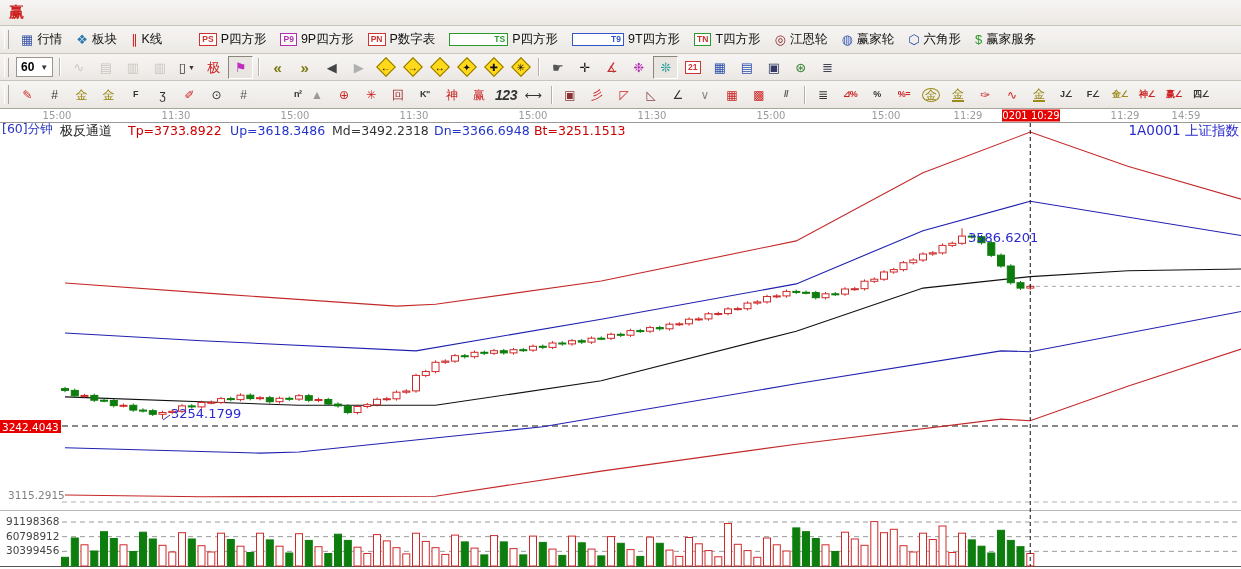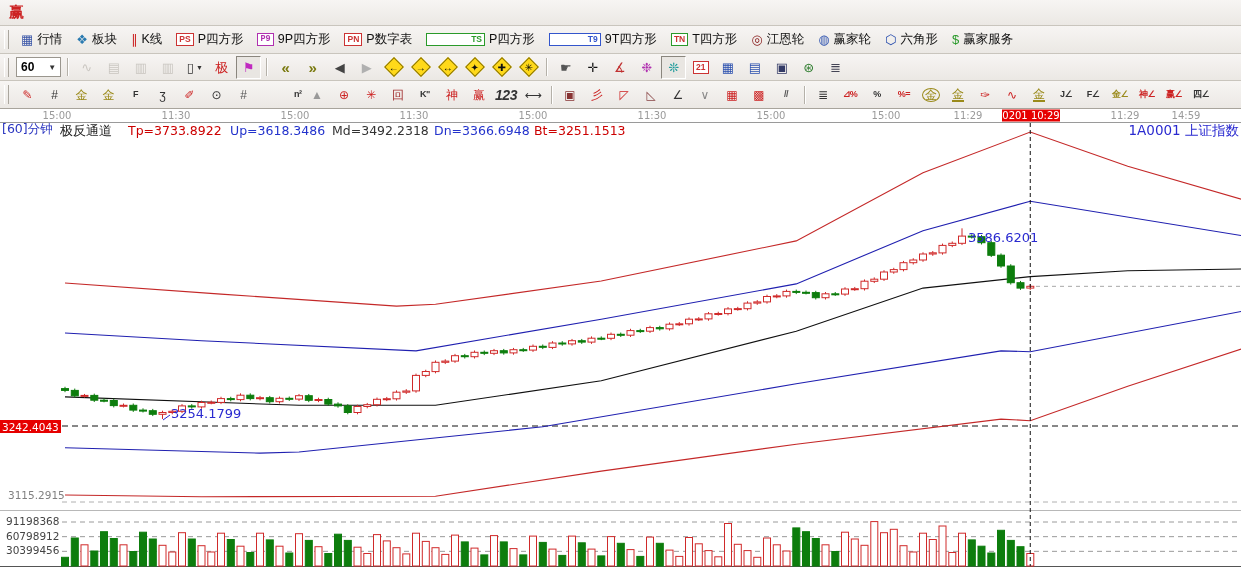--- a/index.html
+++ b/index.html
@@ -22,21 +22,21 @@
   .tbtn.disabled{opacity:.45}
   .tbtn .g{line-height:1}
   .tbtn.textg .g{font-size:9px;font-weight:bold;letter-spacing:-.5px}
   .tbtn.circled .g{border:1px solid;border-radius:50%;padding:0 2px;font-size:9.5px}
   .tbtn.underline .g{border-bottom:2px solid;font-size:10.5px}
   .tbtn.big .g{font-size:15px;font-weight:bold}
   .dd{font-size:7px;color:#333;margin-left:2px}
   .sep{width:1px;height:18px;background:#b5b1a9;border-right:1px solid #fff;margin:0 4px}
   .grip{width:3px;height:19px;border-left:1px solid #fff;border-right:1px solid #aaa69e;margin:0 5px 0 2px}
   .select-box{display:flex;align-items:center;border:1px solid #9a968e;background:#fff;height:18px;
-              padding:0 4px;font-size:12px;font-weight:bold;gap:14px;margin:0 2px}
+              padding:0 4px;font-size:12px;font-weight:bold;gap:6px;margin:0 2px}
   .select-box .arr{font-size:8px;color:#333}
   .diamond::before{content:"";position:absolute;left:50%;top:50%;width:12px;height:12px;
                    transform:translate(-50%,-50%) rotate(45deg);background:#ffd91a;border:1px solid #8a7400}
   .diamond b{position:relative;font-size:10px;color:#111;font-weight:bold}
   #chart-region{position:relative;width:1241px;height:461px;background:#fff}
   svg text{font-family:"DejaVu Sans","Liberation Sans",sans-serif}
 </style>
 </head>
 <body>
 
@@ -53,25 +53,25 @@
       </div>
       <div class="tb2-item">
         <span class="glyph" style="color: rgb(42, 122, 176);">❖</span>
         <span>板块</span>
       </div>
       <div class="tb2-item">
         <span class="glyph" style="color: rgb(204, 34, 34);">∥</span>
         <span>K线</span>
       </div>
       <div class="tb2-item">
-        <span class="chip" style="border-color: rgb(204, 51, 51); color: rgb(204, 51, 51);">PS</span>
+        <span class="chip" style="border-color: rgb(204, 51, 51); color: rgb(204, 51, 51); margin-left: 23px;">PS</span>
         <span>P四方形</span>
       </div>
       <div class="tb2-item">
-        <span class="chip" style="border-color: rgb(176, 48, 176); color: rgb(176, 48, 176); font-family: Liberation Mono, monospace;">P9</span>
+        <span class="chip" style="border-color: rgb(176, 48, 176); color: rgb(176, 48, 176);">P9</span>
         <span>9P四方形</span>
       </div>
       <div class="tb2-item">
         <span class="chip" style="border-color: rgb(204, 51, 51); color: rgb(204, 51, 51);">PN</span>
         <span>P数字表</span>
       </div>
       <div class="tb2-item">
         <span class="chip" style="border-color: rgb(42, 154, 42); color: rgb(42, 154, 42); padding-left: 44px;">TS</span>
         <span>P四方形</span>
       </div>

